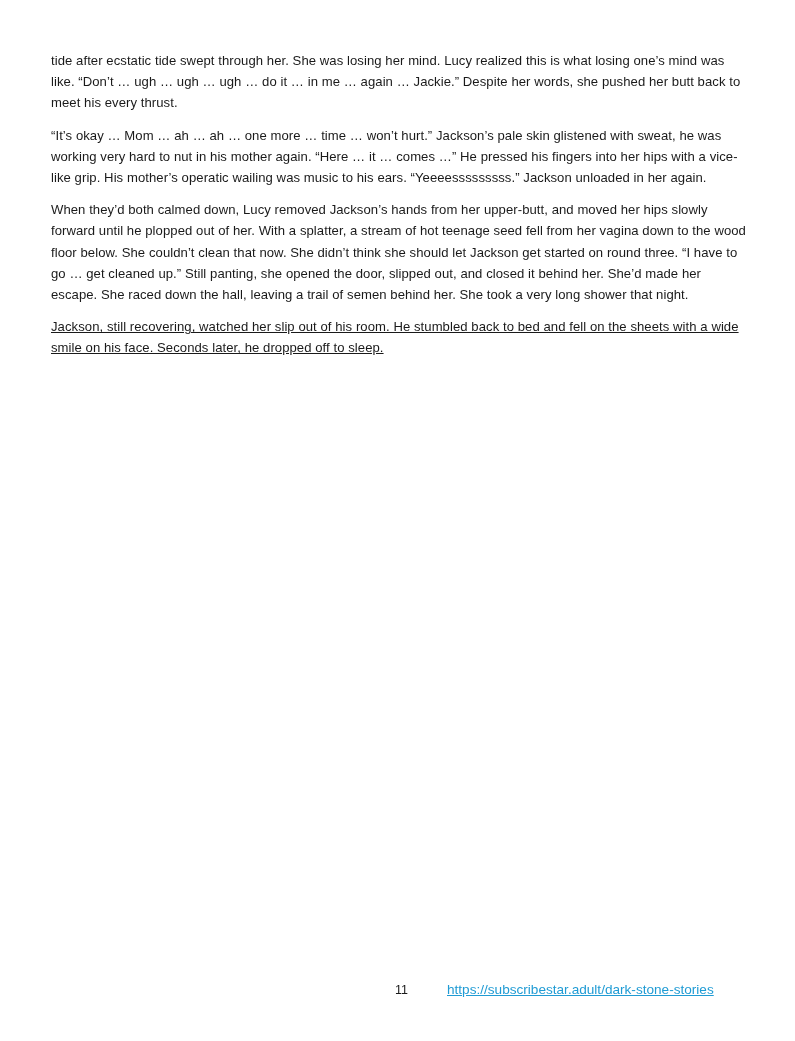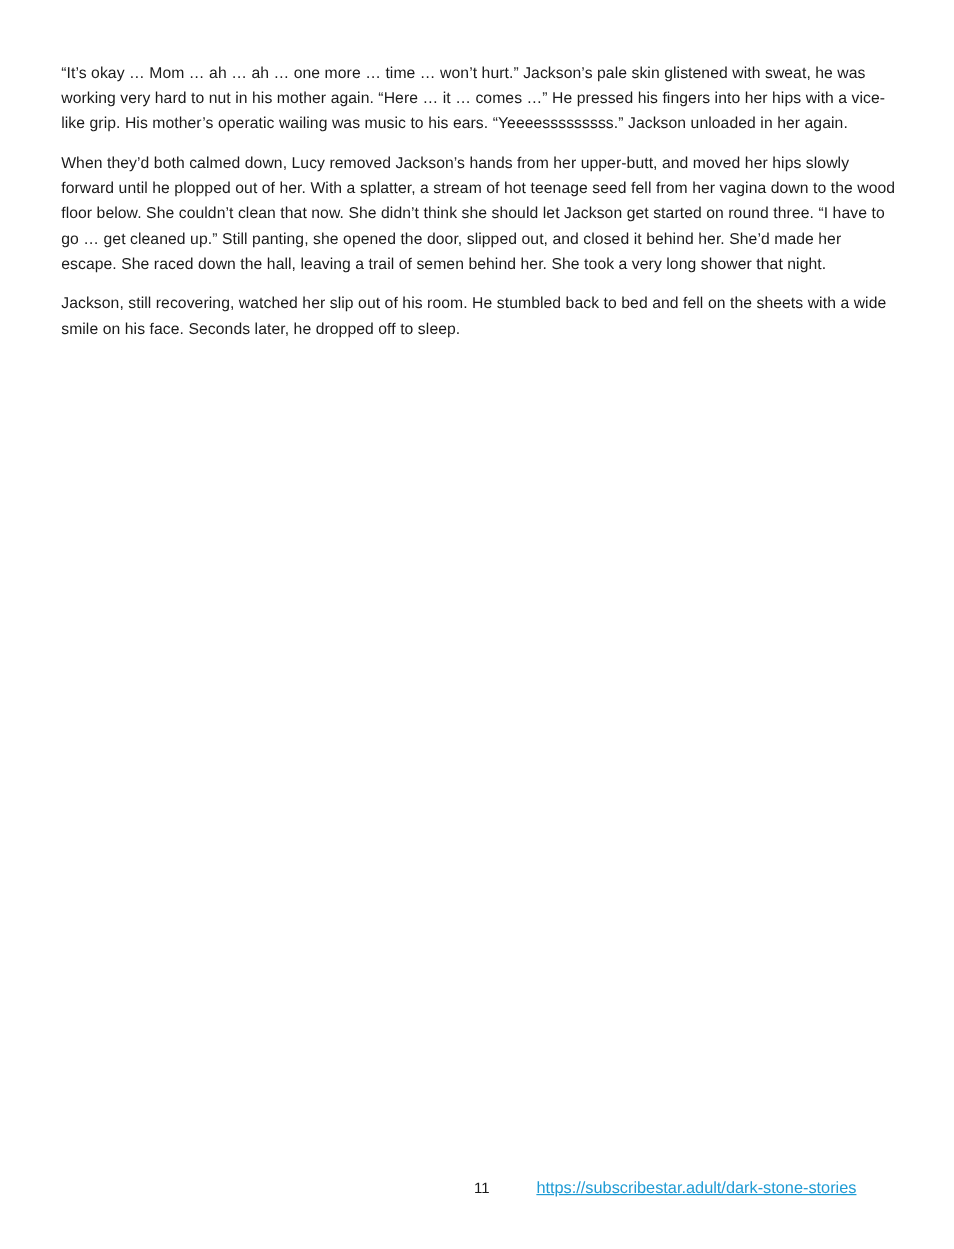--- a/index.html
+++ b/index.html
@@ -32,20 +32,21 @@
   .para {
     font-size: 13.1px;
     line-height: 21.2px;
     color: #1a1a1a;
     margin: 0 0 11px 0;
     text-align: left;
     letter-spacing: 0.005em;
   }
   .para:last-child {
     margin-bottom: 12px;
+    text-decoration: underline;
   }
   .footer {
     position: absolute;
     left: 51px;
     top: 980px;
     width: 700px;
     height: 24px;
   }
   .page-number {
     position: absolute;
@@ -65,20 +66,21 @@
     text-decoration-color: #1f9bd4;
     white-space: nowrap;
   }
 </style>
 </head>
 <body>
 
 <div class="page">
 
   <div class="content">
+    <p class="para">tide after ecstatic tide swept through her. She was losing her mind. Lucy realized this is what losing one’s mind was like. “Don’t … ugh … ugh … ugh … do it … in me … again … Jackie.” Despite her words, she pushed her butt back to meet his every thrust.</p>
     <p class="para">“It’s okay … Mom … ah … ah … one more … time … won’t hurt.” Jackson’s pale skin glistened with sweat, he was working very hard to nut in his mother again. “Here … it … comes …” He pressed his fingers into her hips with a vice-like grip. His mother’s operatic wailing was music to his ears. “Yeeeesssssssss.” Jackson unloaded in her again.</p>
     <p class="para">When they’d both calmed down, Lucy removed Jackson’s hands from her upper-butt, and moved her hips slowly forward until he plopped out of her. With a splatter, a stream of hot teenage seed fell from her vagina down to the wood floor below. She couldn’t clean that now. She didn’t think she should let Jackson get started on round three. “I have to go … get cleaned up.” Still panting, she opened the door, slipped out, and closed it behind her. She’d made her escape. She raced down the hall, leaving a trail of semen behind her. She took a very long shower that night.</p>
     <p class="para">Jackson, still recovering, watched her slip out of his room. He stumbled back to bed and fell on the sheets with a wide smile on his face. Seconds later, he dropped off to sleep.</p>
   </div>
 
   <div class="footer">
     <span class="page-number">11</span>
     <a class="footer-link" href="#">https://subscribestar.adult/dark-stone-stories</a>
   </div>
 

